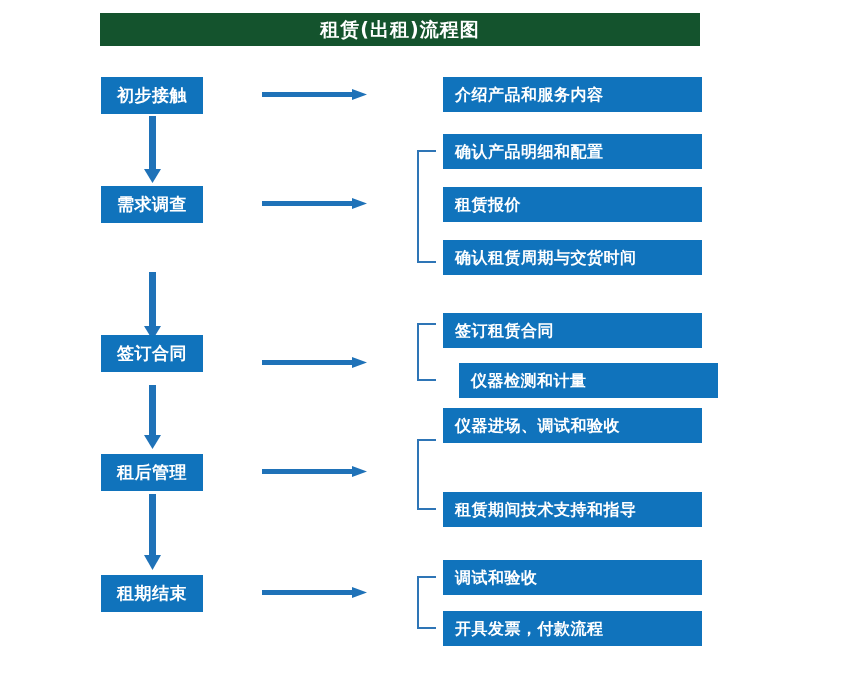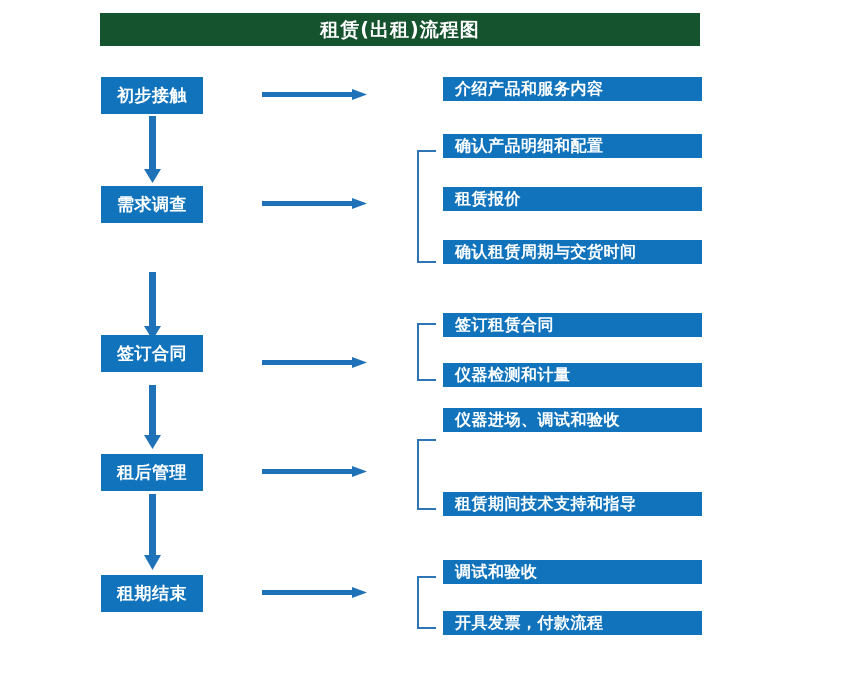--- a/index.html
+++ b/index.html
@@ -66,21 +66,21 @@
   }
   .stage-node .node-label {
     font-size: 17px;
     letter-spacing: 0.5px;
   }
 
   
   .detail-node {
     left: 443px;
     width: 259px;
-    height: 24px;
+    height: 35px;
     justify-content: flex-start;
     padding-left: 12px;
   }
   .detail-node .node-label {
     font-size: 16px;
     letter-spacing: 0.5px;
   }
   svg { display: block; overflow: visible; }
 </style>
 </head>
@@ -162,21 +162,21 @@
   </div>
   <div class="node detail-node" style="top:187px;">
     <span class="node-label">租赁报价</span>
   </div>
   <div class="node detail-node" style="top:240px;">
     <span class="node-label">确认租赁周期与交货时间</span>
   </div>
   <div class="node detail-node" style="top:313px;">
     <span class="node-label">签订租赁合同</span>
   </div>
-  <div class="node detail-node" style="top:363px;">
+  <div class="node detail-node" style="top:363px;margin-left:16px;">
     <span class="node-label">仪器检测和计量</span>
   </div>
   <div class="node detail-node" style="top:408px;">
     <span class="node-label">仪器进场、调试和验收</span>
   </div>
   <div class="node detail-node" style="top:492px;">
     <span class="node-label">租赁期间技术支持和指导</span>
   </div>
   <div class="node detail-node" style="top:560px;">
     <span class="node-label">调试和验收</span>

